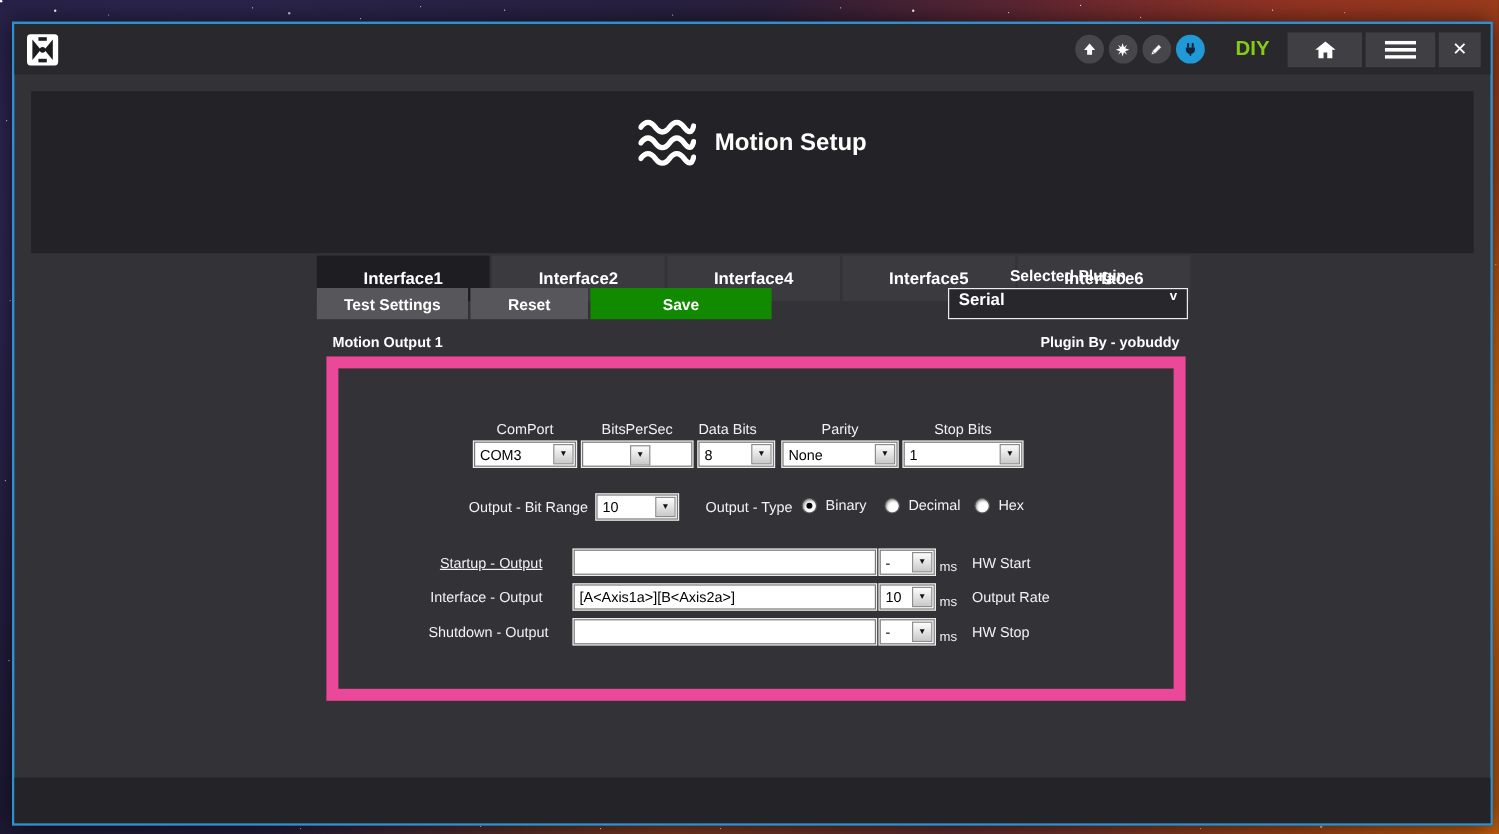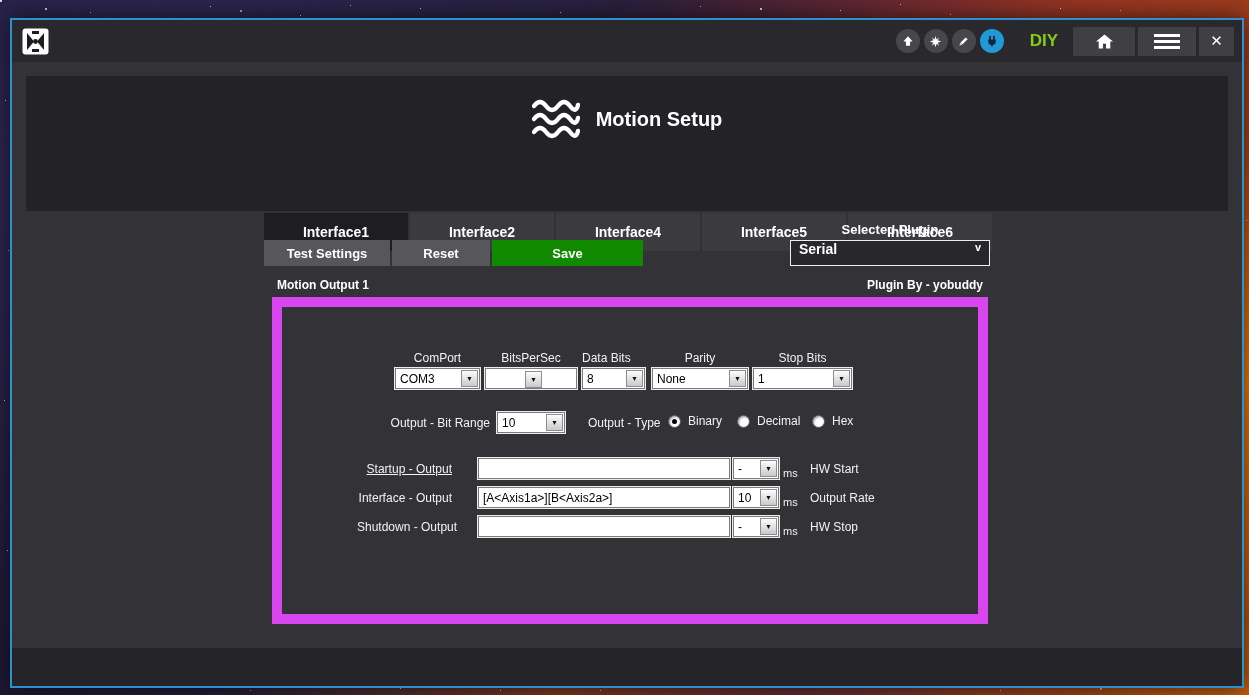--- a/index.html
+++ b/index.html
@@ -86,21 +86,21 @@
   }
   .plugin-select .val { font-size:14px; font-weight:bold; }
   .plugin-select .chev { margin-left:auto; font-size:11px; font-weight:bold; }
 
   
   .section-header { position:absolute; left:260px; top:258px; width:716px; display:flex; padding:0 5px 0 5px;align-items:flex-end; }
   .section-title { color:#fff; font-size:12px; font-weight:bold; }
   .plugin-credit { margin-left:auto; color:#fff; font-size:12px; font-weight:bold; }
 
   
-  .groupbox { position:absolute; left:260px; top:277px; width:716px; height:327px; background:#d946ef; }
+  .groupbox { position:absolute; left:260px; top:277px; width:716px; height:287px; background:#ec4899; }
   .groupbox-inner { position:absolute; inset:10px; background:#323237; }
   .gb { position:absolute; } 
 
   .wf-label { color:#f2f2f2; font-size:12px; white-space:nowrap; }
 
   .wincombo {
     background:#fff; border:1px solid #7a7a7a; box-shadow:0 0 0 1px #ededed;
     height:21px; display:flex; align-items:center; padding:0 0 0 4px; cursor:pointer;
     color:#000; font-size:12px; white-space:nowrap; overflow:hidden;
   }

